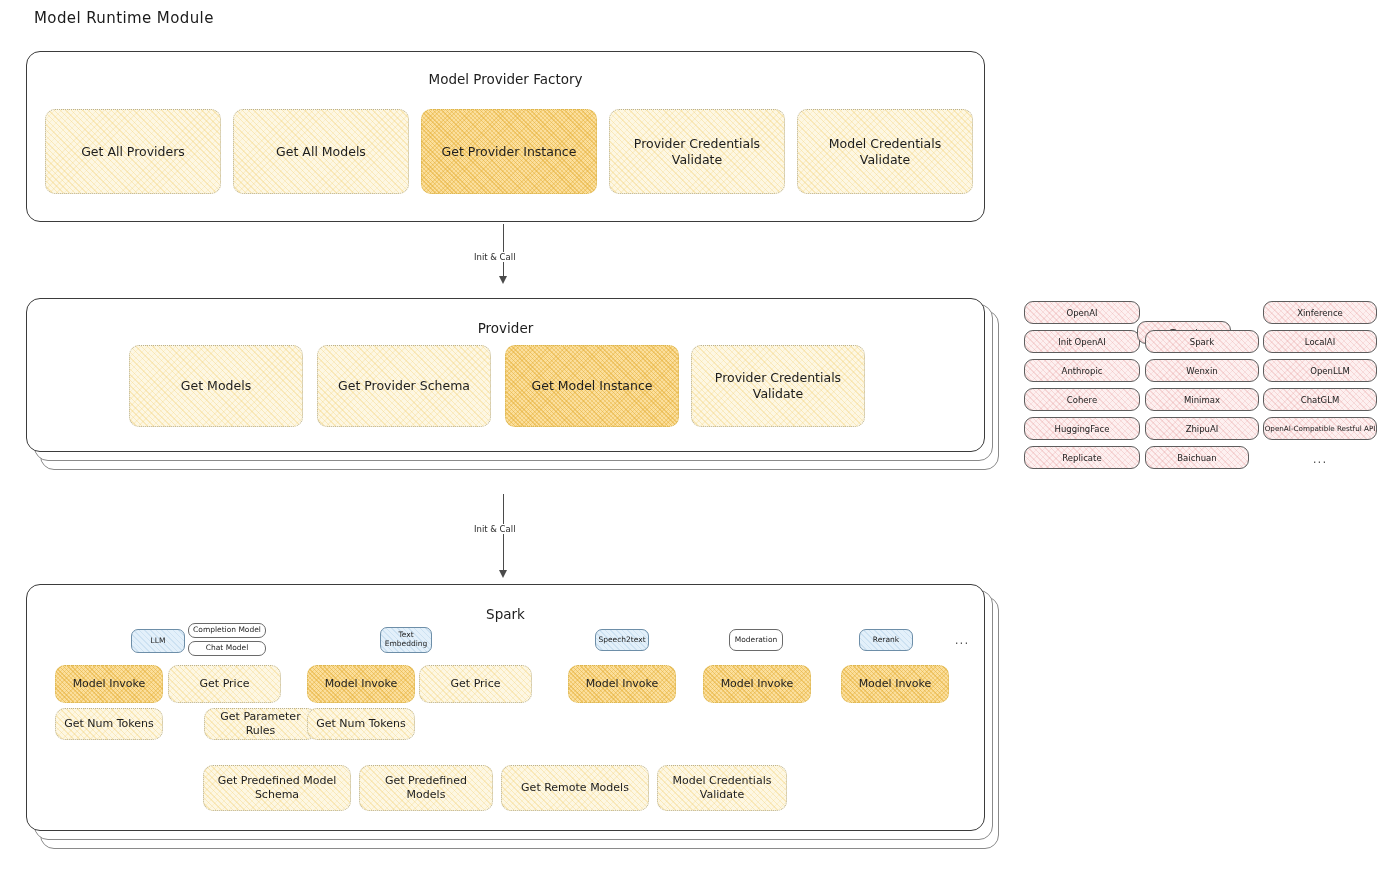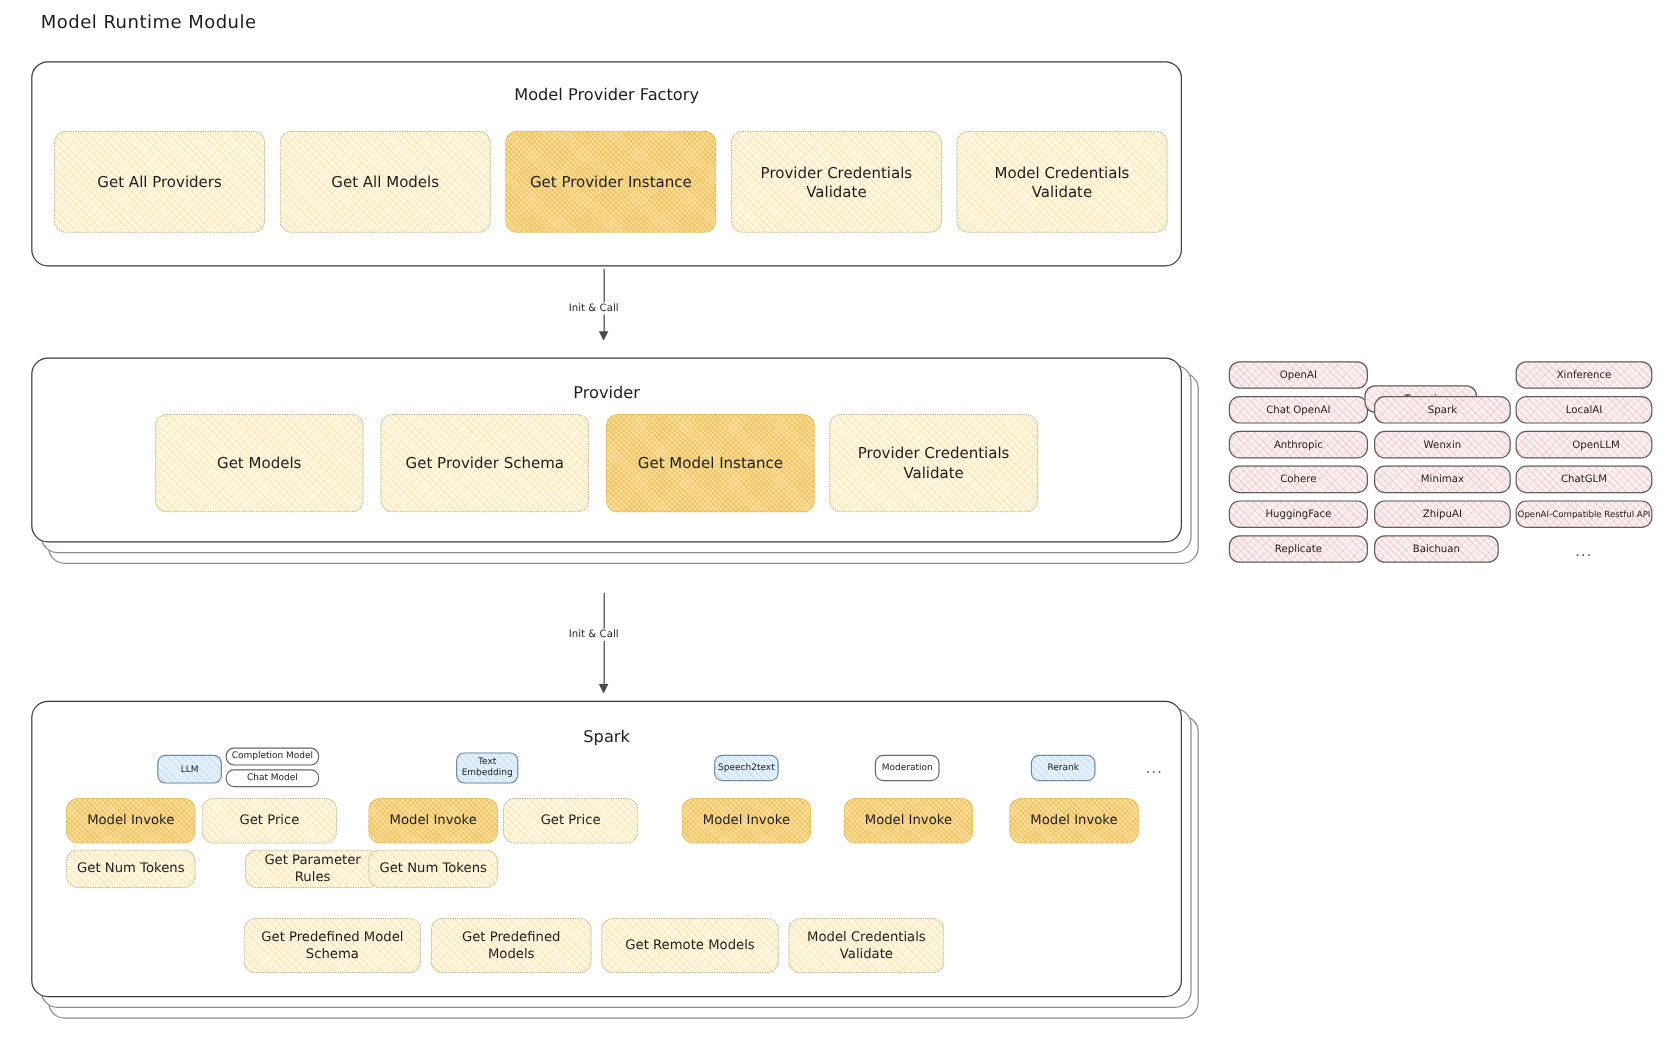--- a/index.html
+++ b/index.html
@@ -159,21 +159,21 @@
 
     <div class="node" style="left:102px;top:46px;width:174px;height:82px;">Get Models</div>
     <div class="node" style="left:290px;top:46px;width:174px;height:82px;">Get Provider Schema</div>
     <div class="node hi" style="left:478px;top:46px;width:174px;height:82px;">Get Model Instance</div>
     <div class="node" style="left:664px;top:46px;width:174px;height:82px;">Provider Credentials Validate</div>
   </div>
 
   <div>
 
     <div class="pill" style="left:1024px;top:301px;width:116px;height:23px;">OpenAI</div>
-    <div class="pill" style="left:1024px;top:330px;width:116px;height:23px;">Chat OpenAI</div>
+    <div class="pill" style="left:1024px;top:330px;width:116px;height:23px;">Init OpenAI</div>
     <div class="pill" style="left:1024px;top:359px;width:116px;height:23px;">Anthropic</div>
     <div class="pill" style="left:1024px;top:388px;width:116px;height:23px;">Cohere</div>
     <div class="pill" style="left:1024px;top:417px;width:116px;height:23px;">HuggingFace</div>
     <div class="pill" style="left:1024px;top:446px;width:116px;height:23px;">Replicate</div>
 
     <div class="pill" style="left:1137px;top:301px;width:94px;height:23px;margin-top:20px;">Tongyi</div>
     <div class="pill" style="left:1145px;top:330px;width:114px;height:23px;">Spark</div>
     <div class="pill" style="left:1145px;top:359px;width:114px;height:23px;">Wenxin</div>
     <div class="pill" style="left:1145px;top:388px;width:114px;height:23px;">Minimax</div>
     <div class="pill" style="left:1145px;top:417px;width:114px;height:23px;">ZhipuAI</div>

